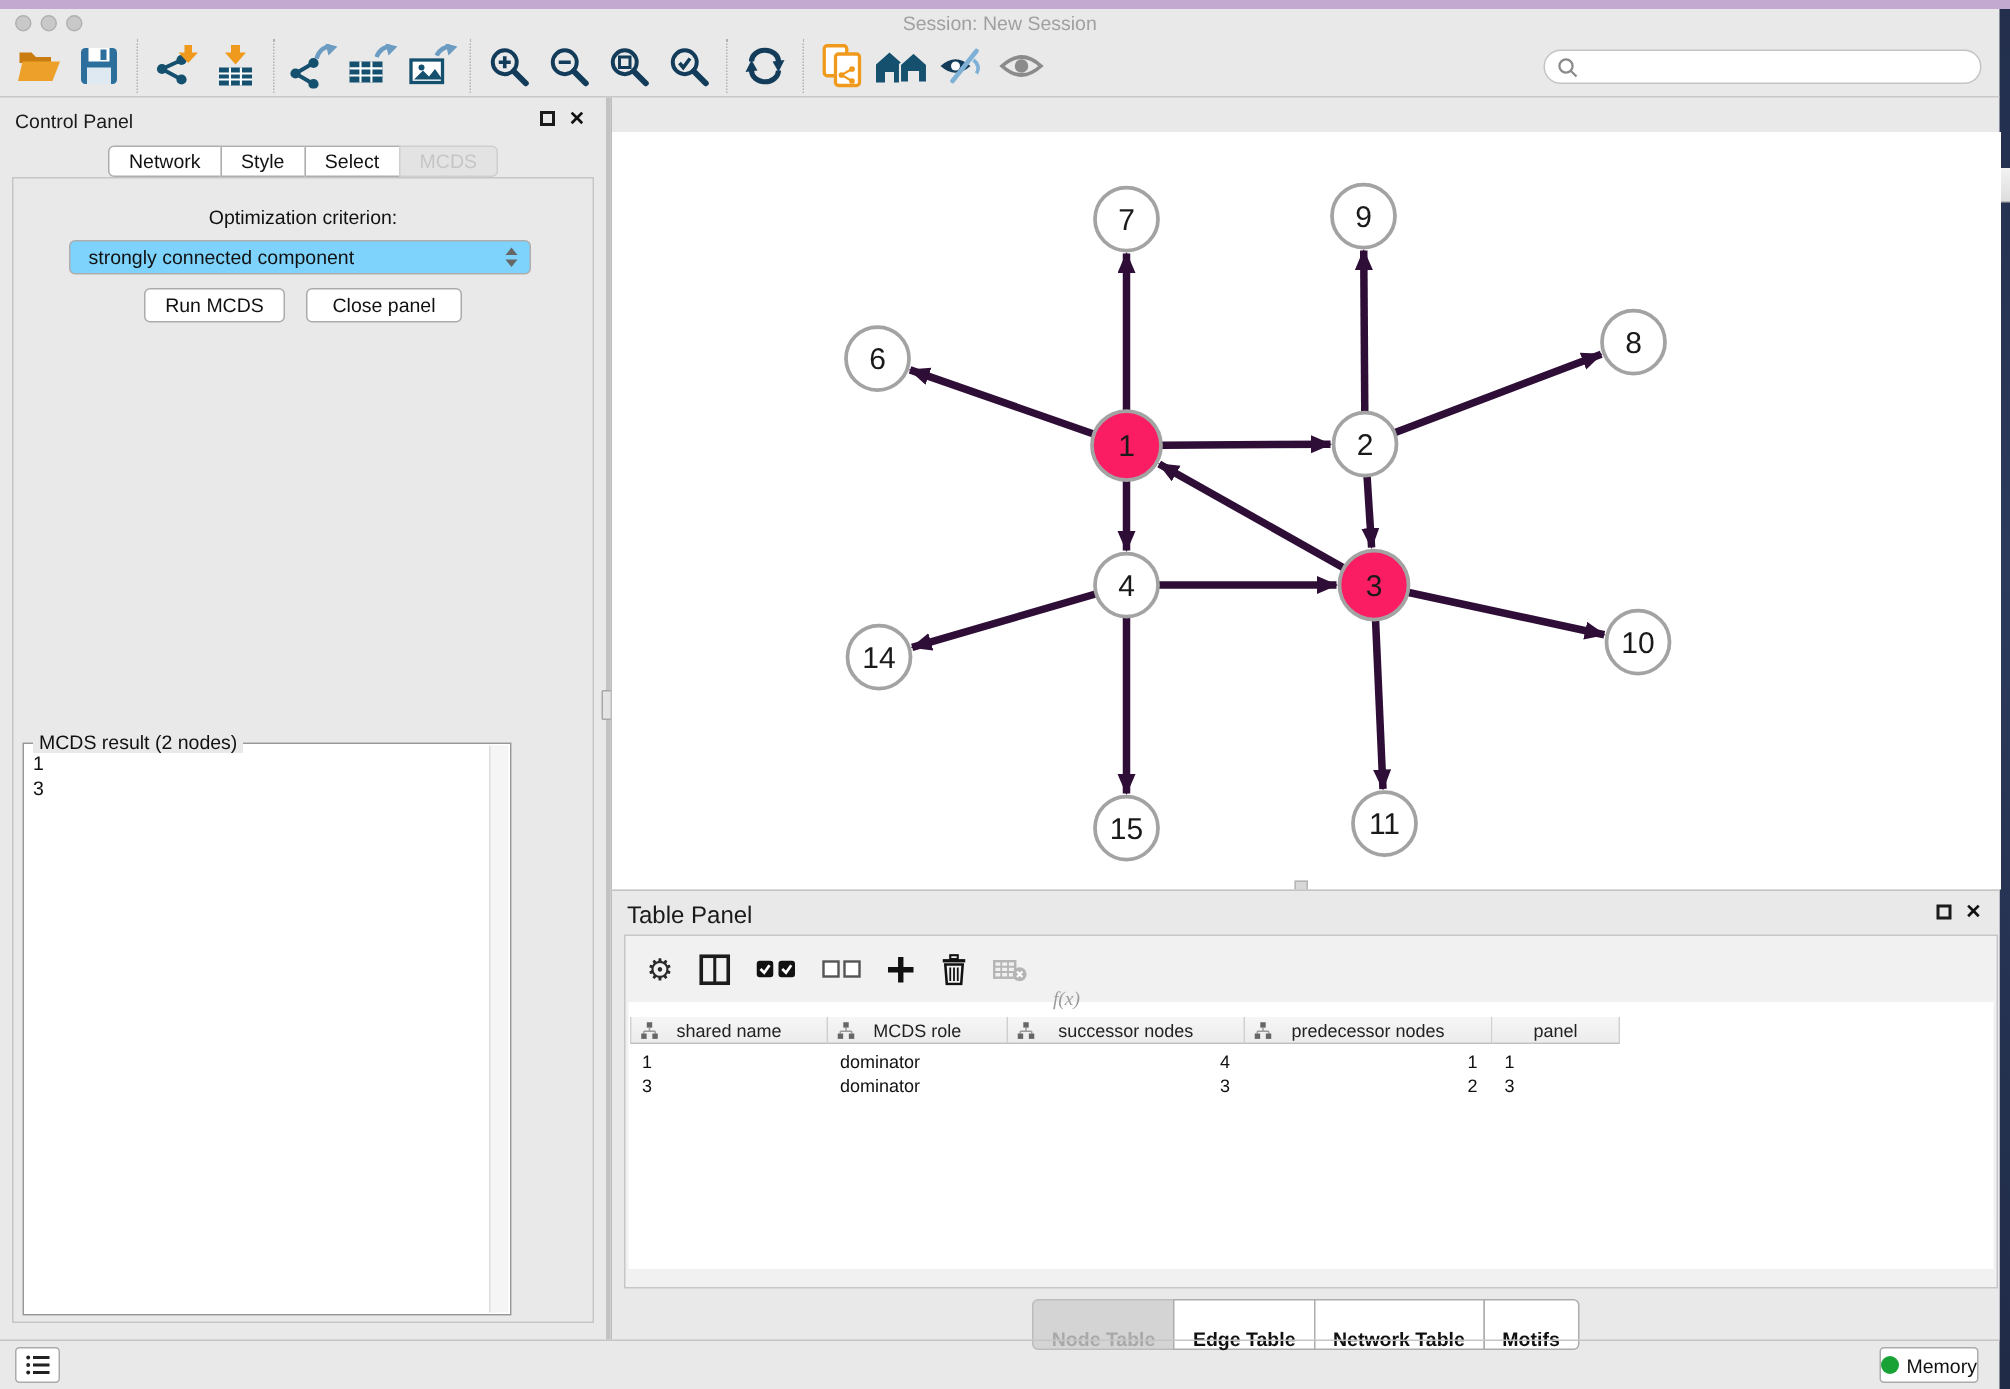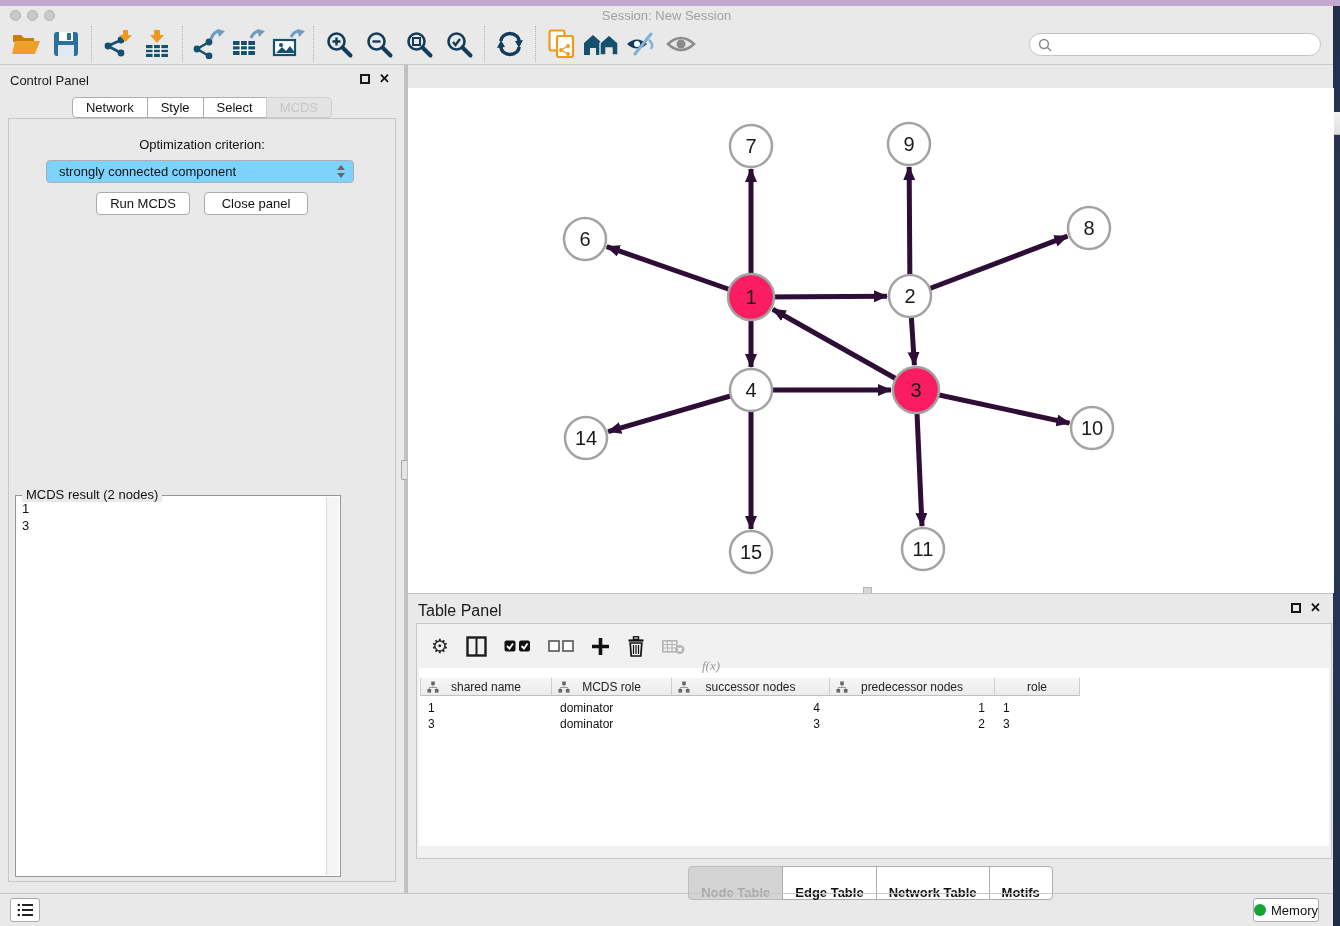--- a/index.html
+++ b/index.html
@@ -482,21 +482,21 @@
             <div class="th">
               <svg class="tree-ic" width="12" height="12" viewBox="0 0 12 12">
                 <rect x="4.2" y="0.5" width="3.6" height="3.6" fill="#666"></rect>
                 <path d="M6 4v2.5M2.2 6.5h7.6M2.2 6.5v1.5M9.8 6.5v1.5" stroke="#999" stroke-width="1" fill="none"></path>
                 <rect x="0.5" y="8" width="3.6" height="3.6" fill="#666"></rect>
                 <rect x="7.9" y="8" width="3.6" height="3.6" fill="#666"></rect>
               </svg>
               <span>predecessor nodes</span>
             </div>
             <div class="th">
-              <span>role</span>
+              <span>panel</span>
             </div>
           </div>
           <div class="tp-grid" style="margin-top:3px;">
             <div class="td left">1</div>
             <div class="td left">dominator</div>
             <div class="td right">4</div>
             <div class="td right">1</div>
             <div class="td left">1</div>
           </div>
           <div class="tp-grid">

